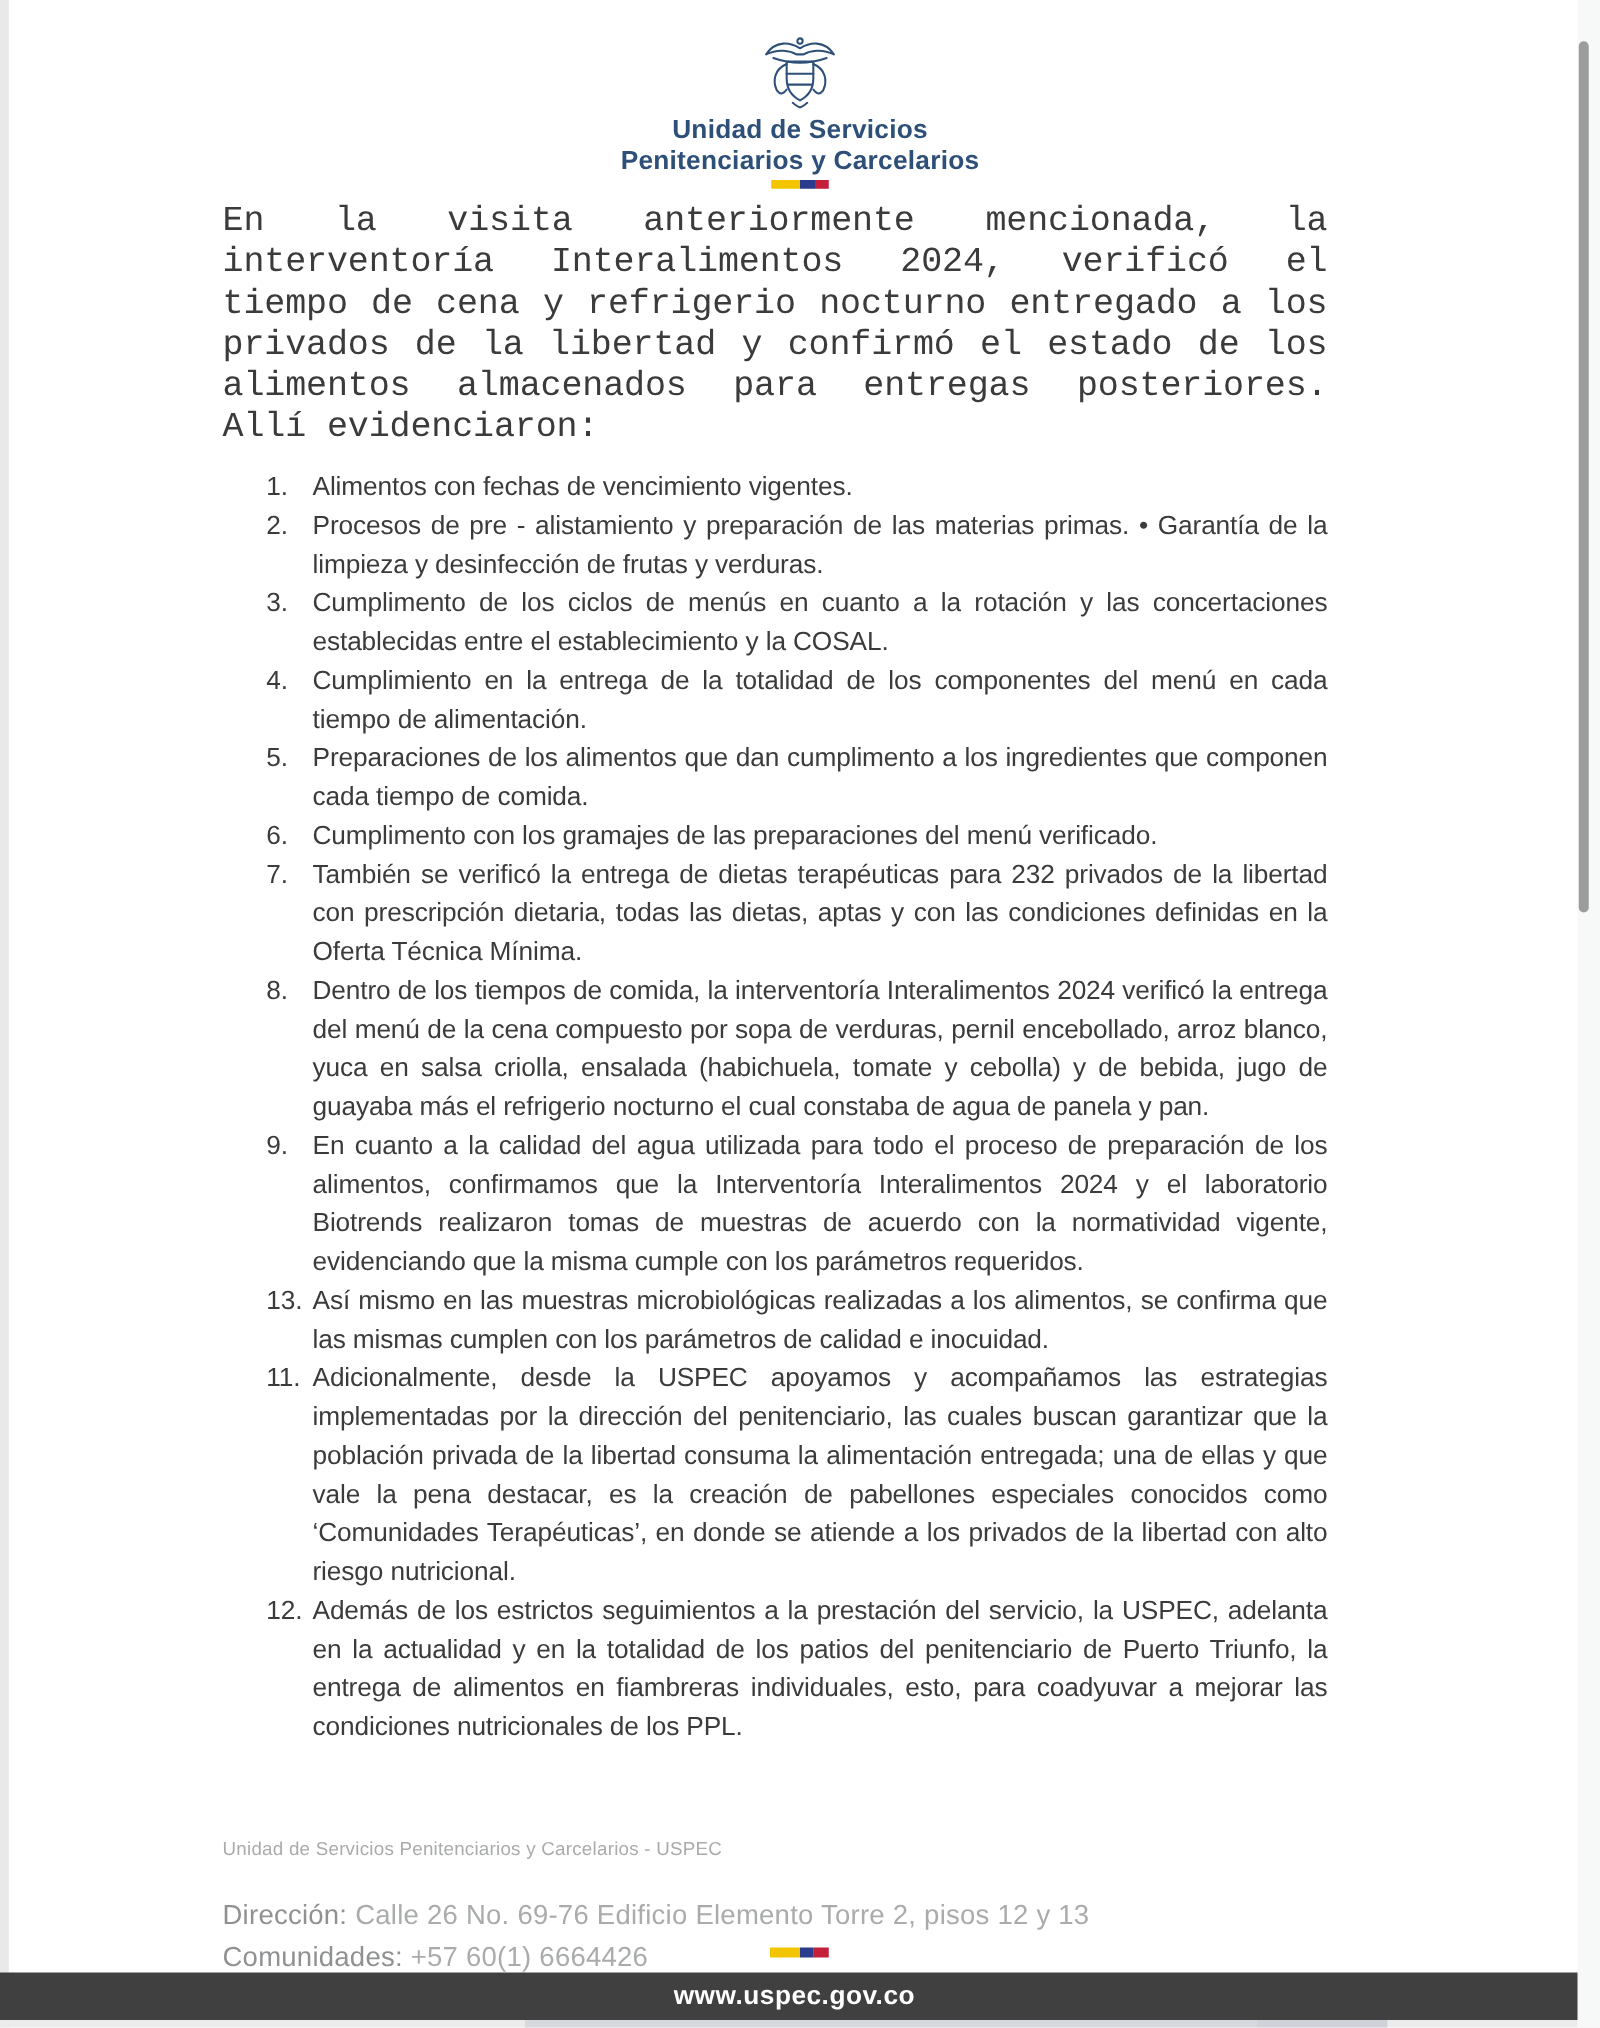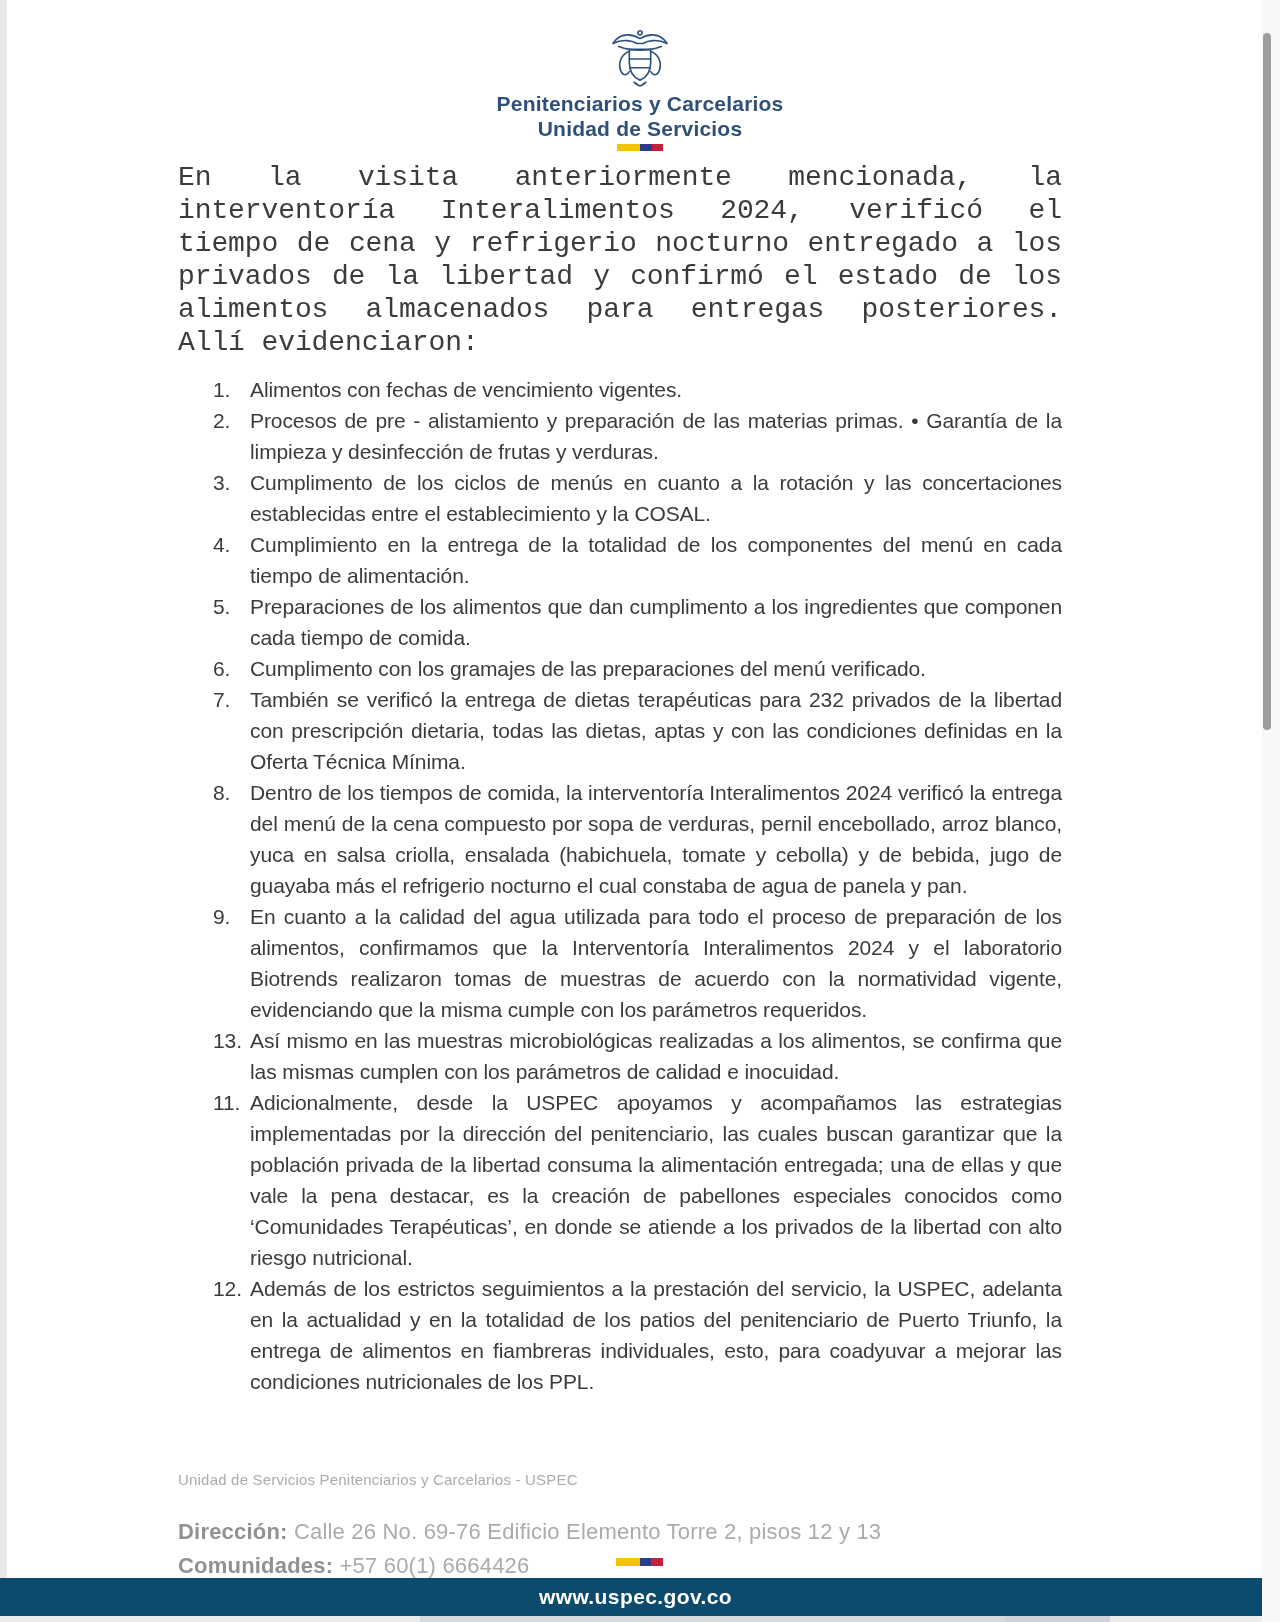--- a/index.html
+++ b/index.html
@@ -43,25 +43,25 @@
   .footer-org {
     margin-top:70px;
     font-size:15px; line-height:26px;
     color:#a9abad; letter-spacing:0.2px;
   }
   .footer-addr {
     margin-top:22px;
     font-size:22px; line-height:34px;
     color:#a9abad; letter-spacing:0.2px;
   }
-  .footer-addr .lbl { font-weight:bold; color:#8f9193; }
+  .footer-addr .lbl { font-weight:normal; color:#8f9193; }
   .bottom-flag { position:absolute; left:616px; top:1558px; width:47px; height:8px; margin:0; }
   .blue-bar {
     position:absolute; left:0; right:9px; top:1578px; height:38px;
-    background:#0c4a6e;
+    background:#404040;
     color:#ffffff; font-weight:bold; font-size:21px; line-height:38px;
     text-align:center; letter-spacing:0.4px;
   }
   .bottom-strip { position:absolute; left:0; right:0; top:1616px; height:6px; background:#ececec; }
   .bottom-strip .seg1 { position:absolute; left:420px; width:585px; height:100%; background:#d6dade; }
   .bottom-strip .seg2 { position:absolute; left:1005px; width:105px; height:100%; background:#cfd3d9; }
   
   .scroll-track {
     position:absolute; right:0; top:0; width:18px; height:100%;
     background:#f7f8f8; z-index:6;
@@ -81,22 +81,22 @@
     <circle cx="32" cy="5" r="2.2"></circle>
     <path d="M4 16 C12 4, 24 6, 32 11 C40 6, 52 4, 60 16 C50 11, 40 13, 35 16 L29 16 C24 13, 14 11, 4 16 Z"></path>
     <path d="M10 19 C24 24, 40 24, 54 19"></path>
     <path d="M21 22 L43 22 L43 36 C43 46, 38 51, 32 54 C26 51, 21 46, 21 36 Z"></path>
     <line x1="21" y1="32" x2="43" y2="32"></line>
     <line x1="22" y1="41" x2="42" y2="41"></line>
     <path d="M21 24 C11 28, 9 38, 13 46 C16 50, 19 48, 21 45"></path>
     <path d="M43 24 C53 28, 55 38, 51 46 C48 50, 45 48, 43 45"></path>
     <path d="M26 56 C32 61, 32 61, 38 56"></path>
   </svg>
+  <div class="org-title">Unidad de Servicios</div>
   <div class="org-title">Penitenciarios y Carcelarios</div>
-  <div class="org-title">Unidad de Servicios</div>
   <div class="flag">
     <span class="y"></span>
       <span class="b"></span>
       <span class="r"></span>
   </div>
 </div>
 
 <div class="content">
   <p class="intro">En la visita anteriormente mencionada, la interventoría Interalimentos 2024, verificó el tiempo de cena y refrigerio nocturno entregado a los privados de la libertad y confirmó el estado de los alimentos almacenados para entregas posteriores. Allí evidenciaron:</p>
 

